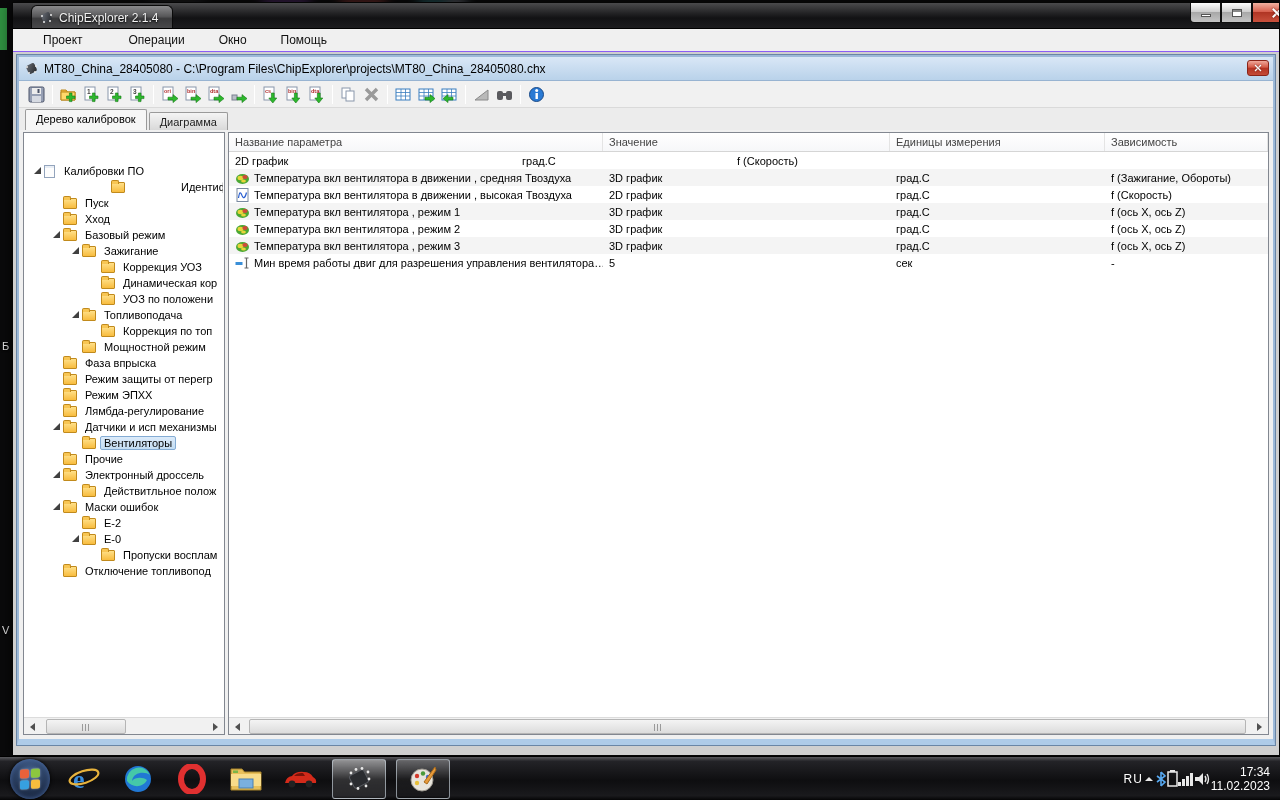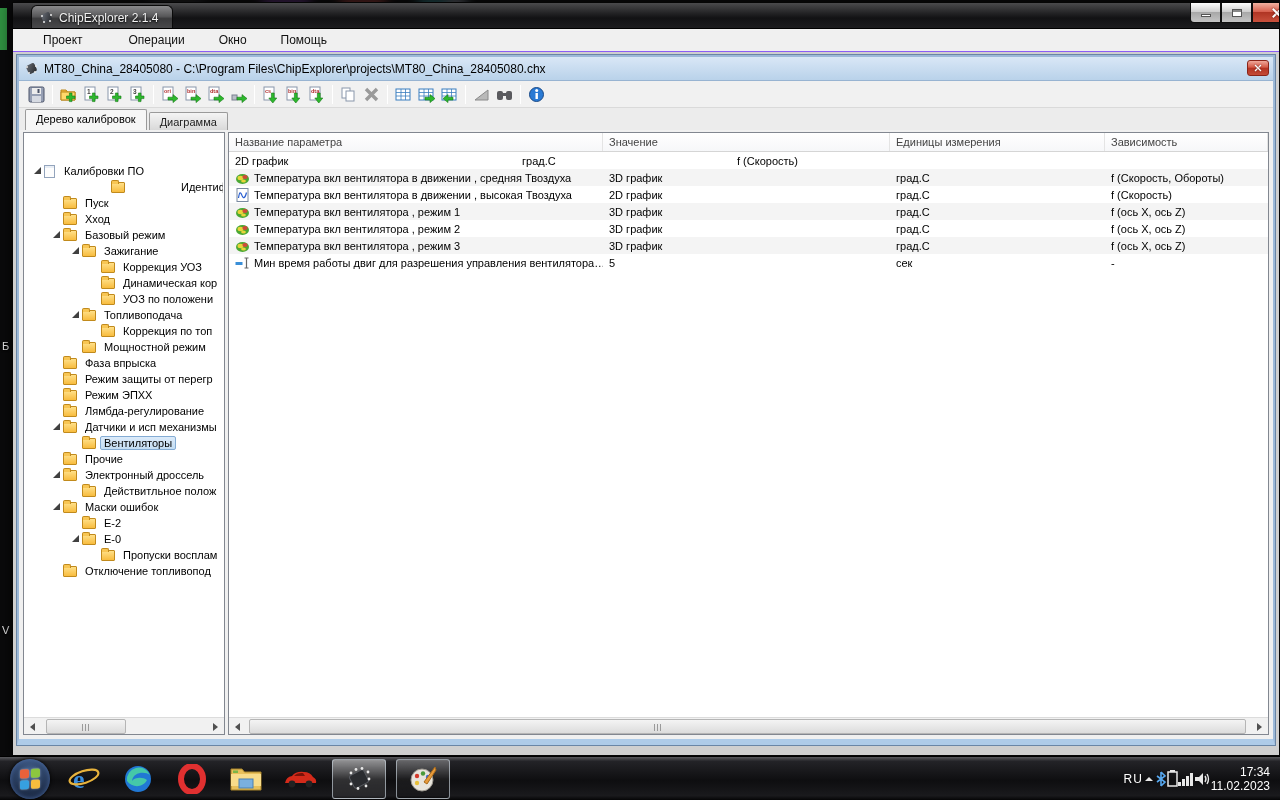--- a/index.html
+++ b/index.html
@@ -498,21 +498,21 @@
                 <svg class="row-ico" viewBox="0 0 14 14">
                   <ellipse cx="7" cy="8" rx="6.5" ry="5" fill="#4aa832"></ellipse>
                   <ellipse cx="5" cy="7" rx="3" ry="2.2" fill="#e8d43a"></ellipse>
                   <ellipse cx="9.5" cy="6" rx="2.6" ry="2" fill="#d04a3a"></ellipse>
                   <ellipse cx="8" cy="10" rx="2.4" ry="1.6" fill="#e8d43a"></ellipse>
                 </svg>
                 <span>Температура вкл вентилятора в движении , средняя Твоздуха</span>
               </div>
               <div class="lv-cell c1">3D график</div>
               <div class="lv-cell c2">град.C</div>
-              <div class="lv-cell c3">f (Скорость, Обороты)</div>
+              <div class="lv-cell c3">f (Зажигание, Обороты)</div>
             </div>
             <div class="lv-row">
               <div class="lv-cell c0">
                 <svg class="row-ico" viewBox="0 0 14 14">
                   <rect x="1.5" y="0.5" width="11" height="13" fill="#fff" stroke="#7a8aa0"></rect>
                   <path d="M3 10 C4 3.5,5 3.5,6.5 7.5 C8 11,9.5 10.5,11 4.5" fill="none" stroke="#2a5fd0" stroke-width="1.2"></path>
                 </svg>
                 <span>Температура вкл вентилятора в движении , высокая Твоздуха</span>
               </div>
               <div class="lv-cell c1">2D график</div>

